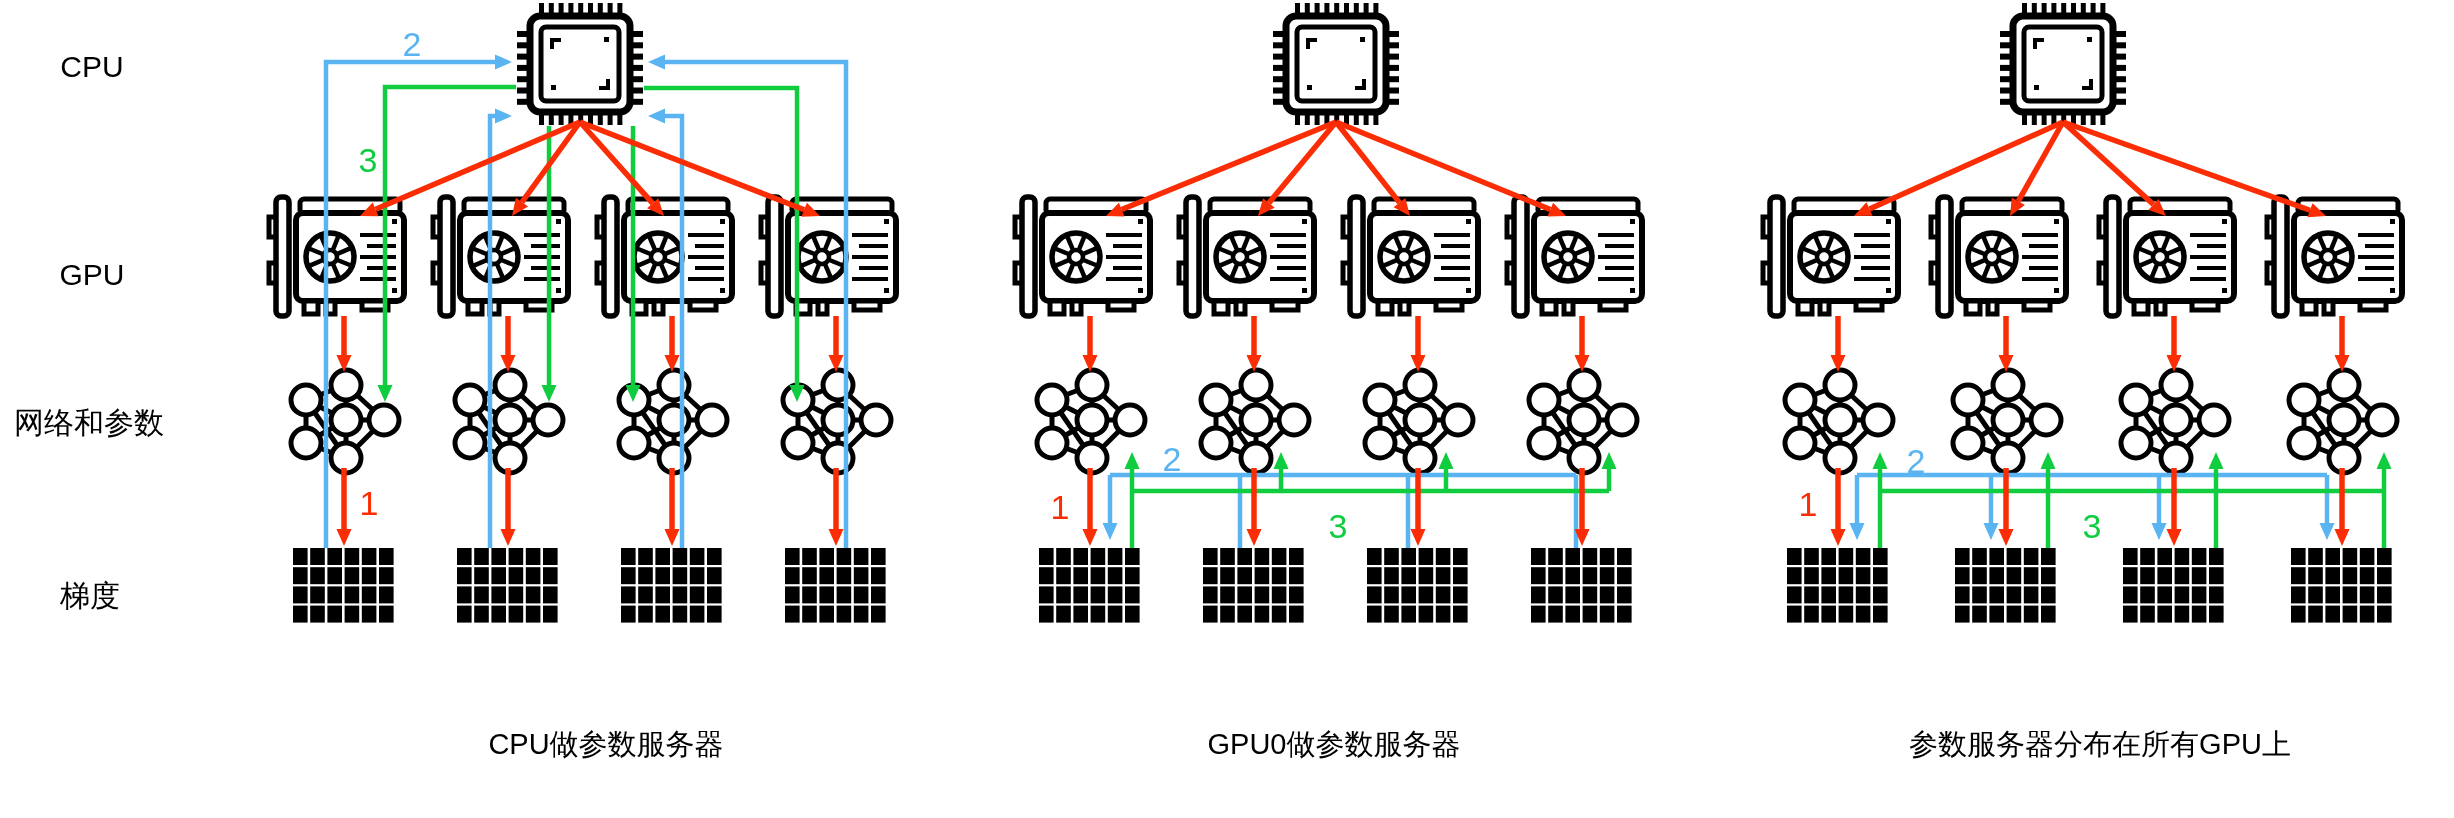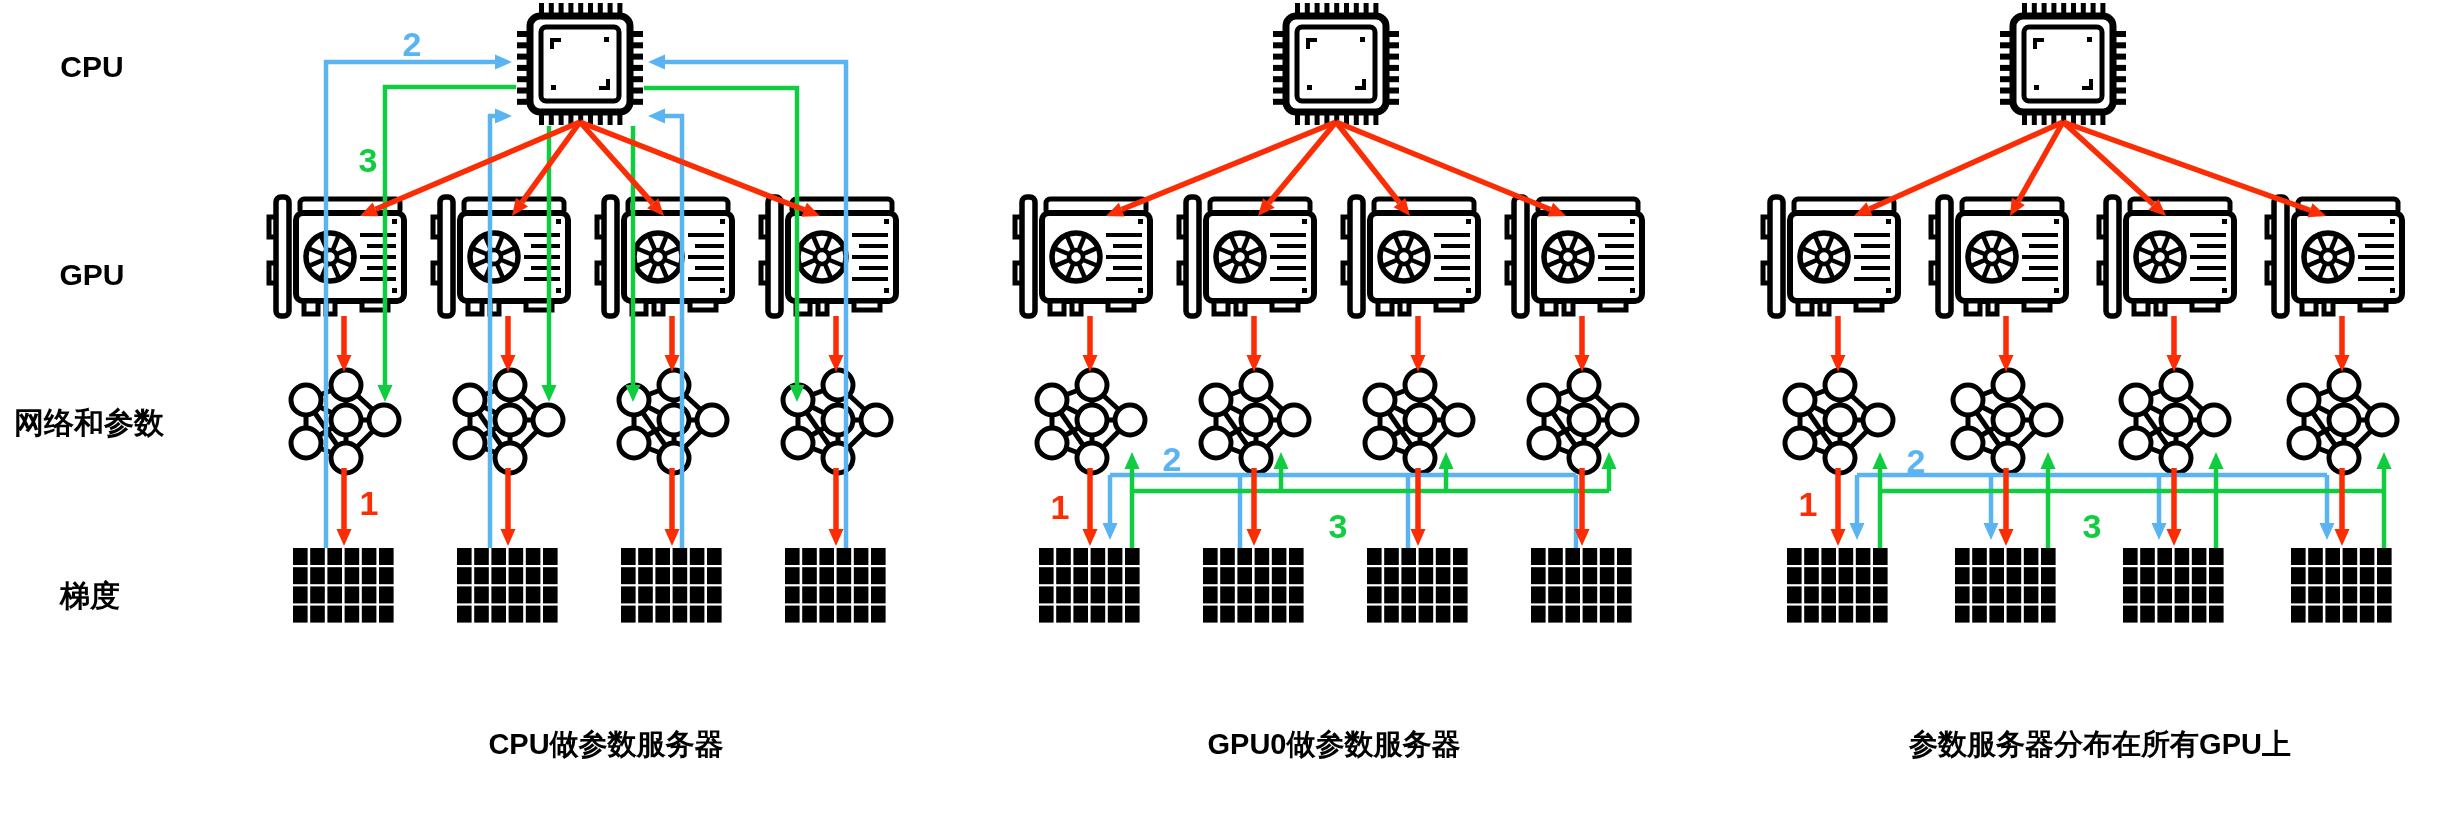--- a/index.html
+++ b/index.html
@@ -1,16 +1,16 @@
 <!DOCTYPE html>
 <html style="--c-red: #fb2d05; --c-blue: #5ab4f2; --c-green: #10cd40;"><head>
 <meta charset="utf-8">
 <style>
   html,body{margin:0;padding:0;background:#fff;}
-  .stage{width:100%;max-width:2454px;margin:0 auto;font-weight:bold;}
+  .stage{width:100%;max-width:2454px;margin:0 auto;}
   svg{display:block;width:100%;height:auto;background:#fff;}
   text{font-family:"Liberation Sans","DejaVu Sans",sans-serif;}
   .rowlab{font-size:30px;fill:#000;}
   .caption{font-size:29px;fill:#000;}
   .stepnum{font-size:34px;}
   .step-red{fill:var(--c-red,#fb2d05);}
   .step-blue{fill:var(--c-blue,#5ab4f2);}
   .step-green{fill:var(--c-green,#10cd40);}
 </style>
 </head>

